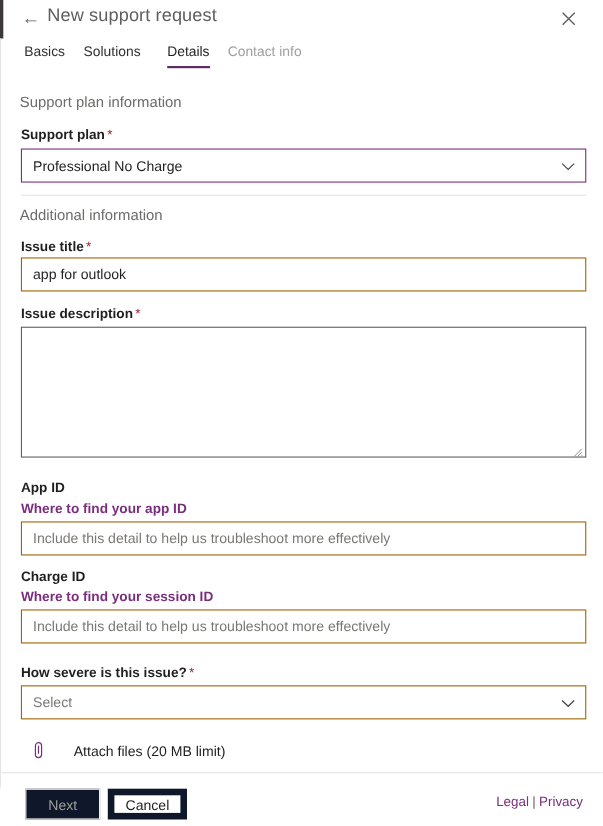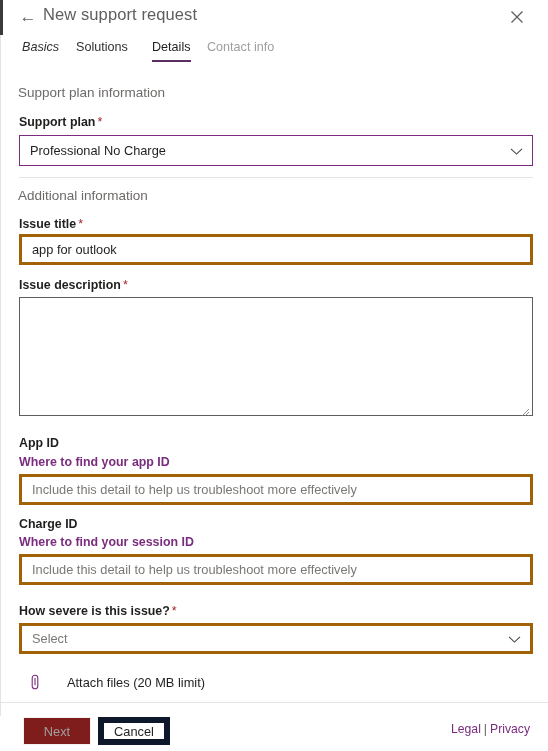--- a/index.html
+++ b/index.html
@@ -80,21 +80,21 @@
     color: #a19f9d;
     cursor: default;
   }
   .tab-underline {
     position: absolute;
     left: 0; bottom: 0;
     height: 2px;
     width: 100%;
     background: #5c2d60;
   }
-  #tab-basics { left: 22px; font-style: italic; }
+  #tab-basics { left: 22px; }
   #tab-solutions { left: 76px; }
   #tab-details { left: 152px; }
   #tab-contact { left: 207px; }
 
   
   .content {
     position: absolute;
     left: 1px; top: 74px;
     width: 547px;
     height: 628px;
@@ -138,21 +138,21 @@
     background: #e6e4e2;
   }
 
   .ctl {
     position: absolute;
     left: 18px;
     width: 514px;
     background: #ffffff;
     font-size: 12.8px;
     color: #201f1e;
-    border: 3px solid #a16207;
+    border: 1px solid #a16207;
     padding: 0 10px;
     display: flex;
     align-items: center;
   }
   .ctl.focusborder { border: 1px solid #7a2d7e; }
   .ctl.h32 { height: 31px; }
   .ctl .ph { color: #7a7875; }
   .ctl .chev {
     position: absolute;
     right: 9px; top: 50%;
@@ -200,21 +200,21 @@
     position: absolute;
     top: 14px;
     height: 28px;
     font-size: 12.8px;
     font-family: "Liberation Sans", sans-serif;
     display: flex; align-items: center; justify-content: center;
     cursor: pointer;
   }
   .btn-next {
     left: 22px; width: 68px;
-    background: #7f1d1d;
+    background: #0f172a;
     color: #a19f9d;
     border: 1px solid #f3f2f1;
     cursor: default;
   }
   .btn-cancel {
     left: 97px; width: 72px;
     background: #ffffff;
     color: #201f1e;
     border: 6px solid #0f172a;
   }

